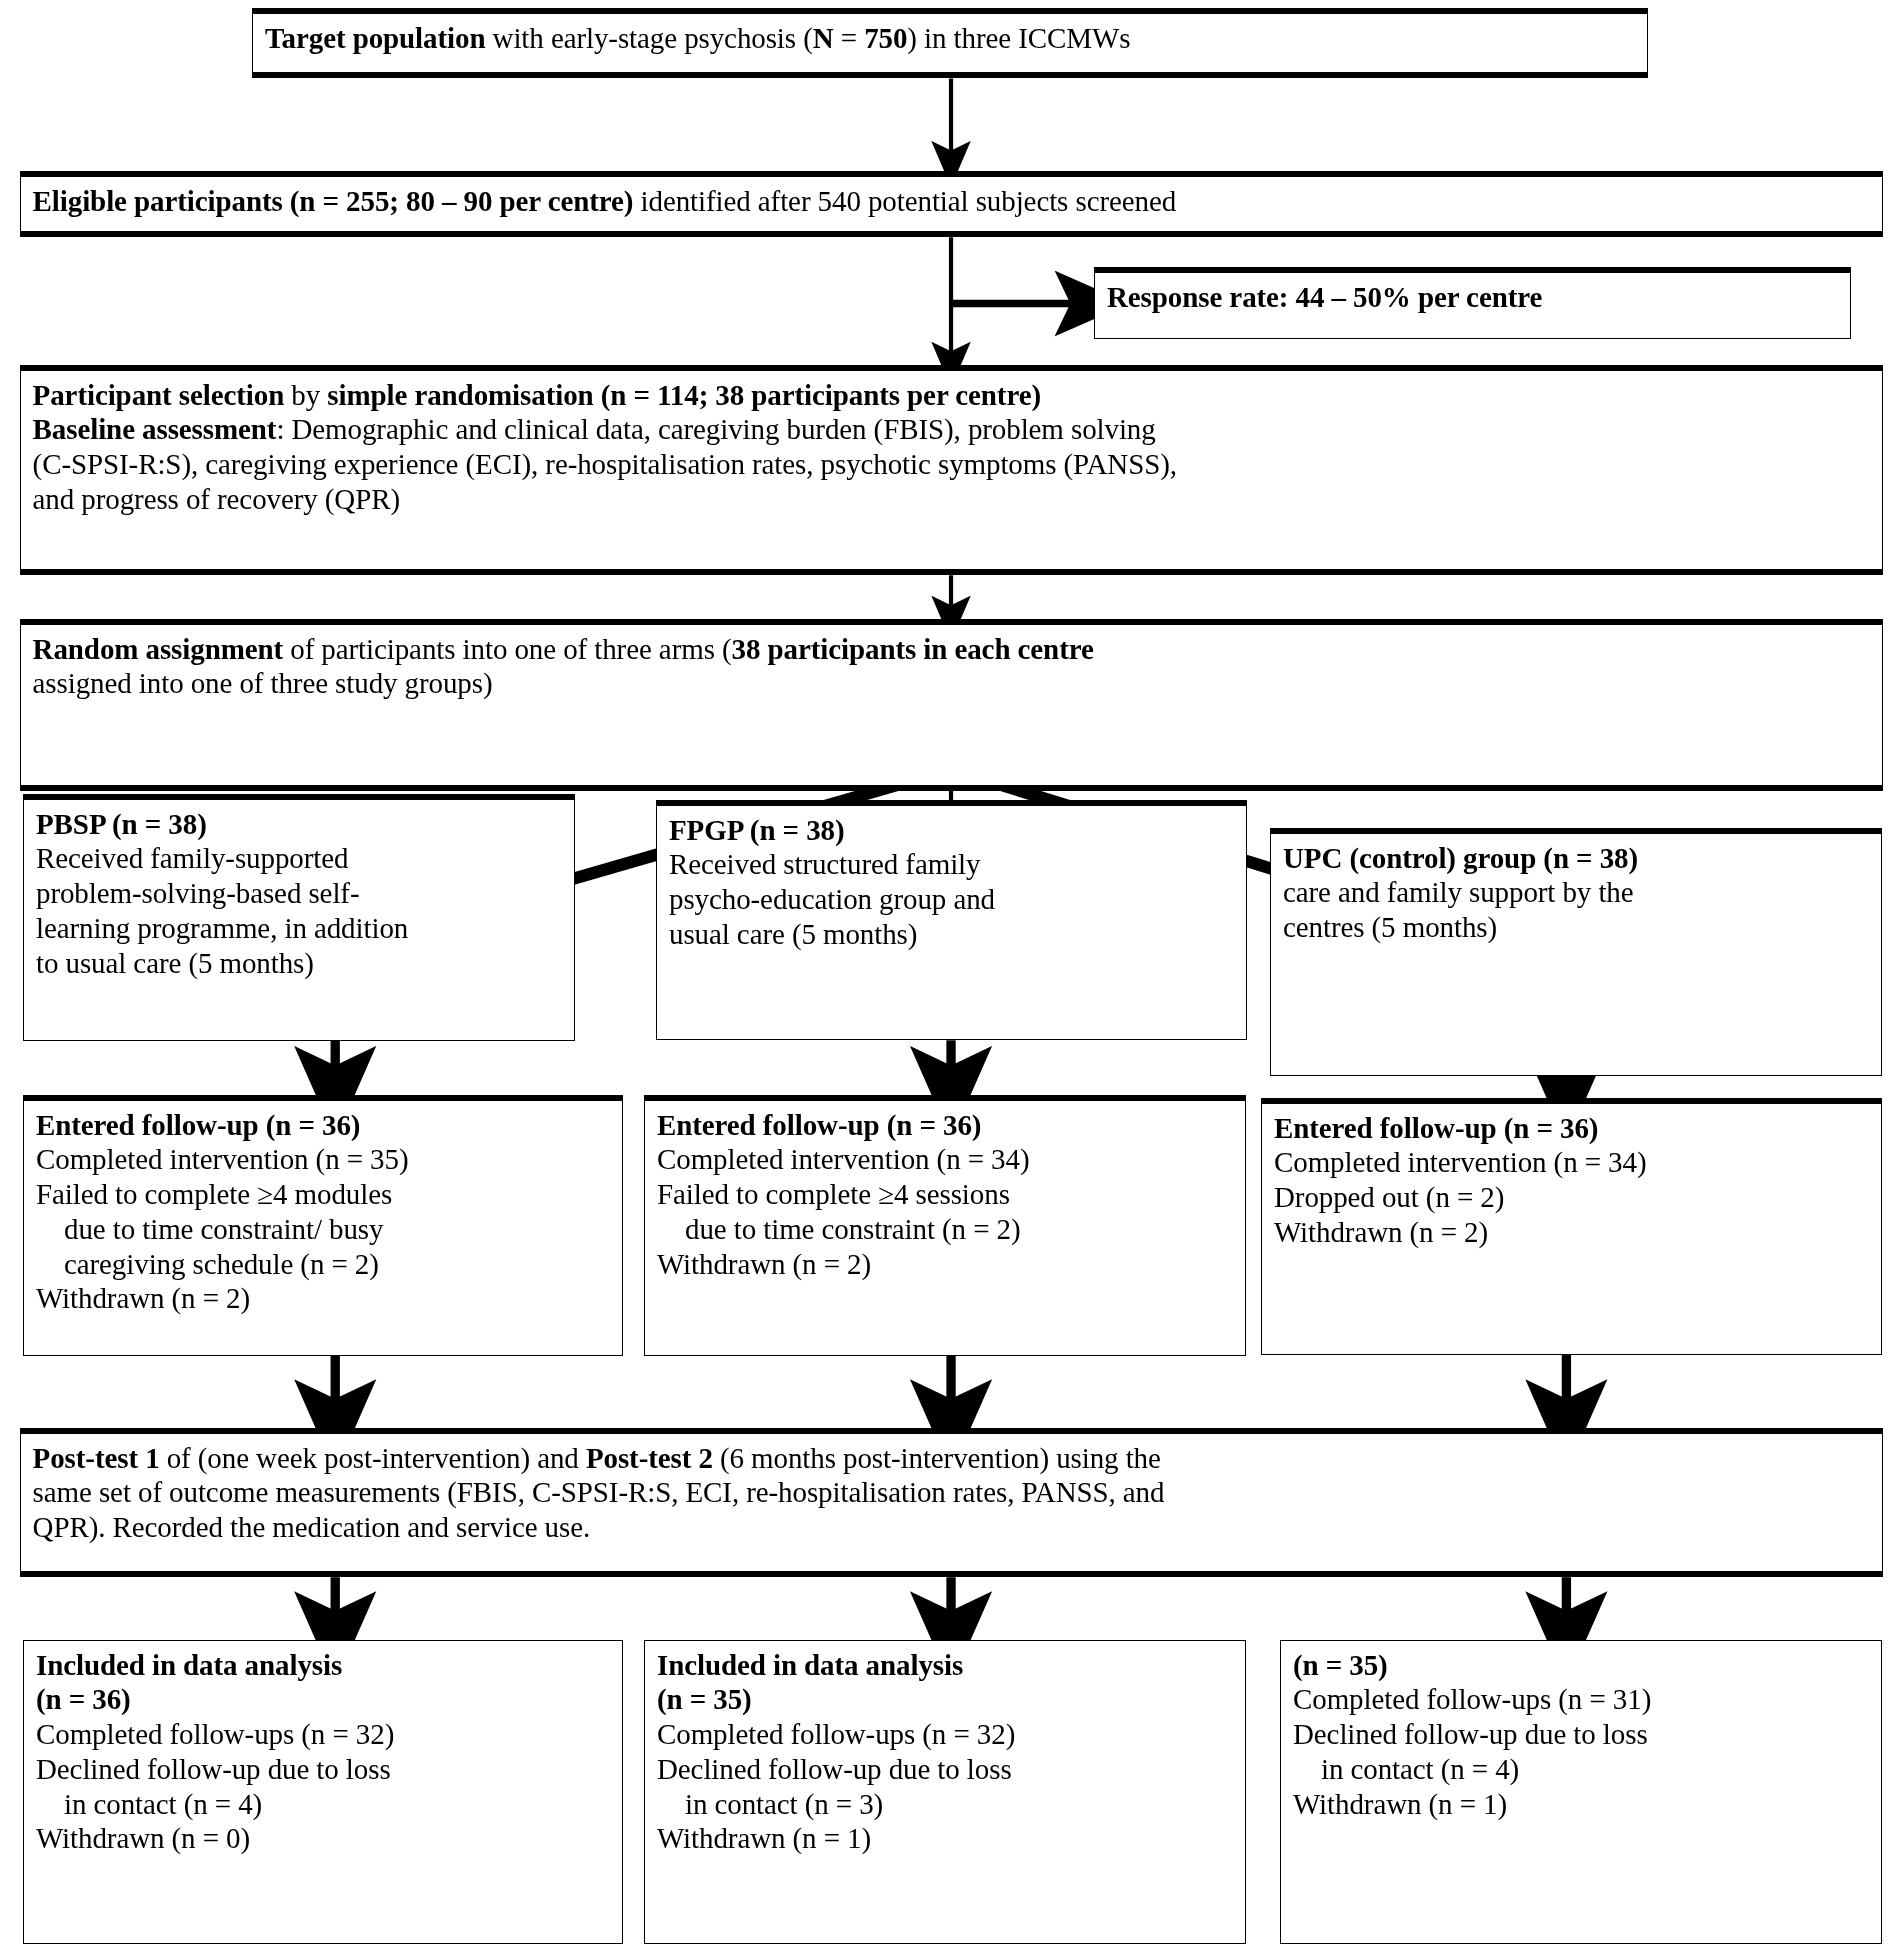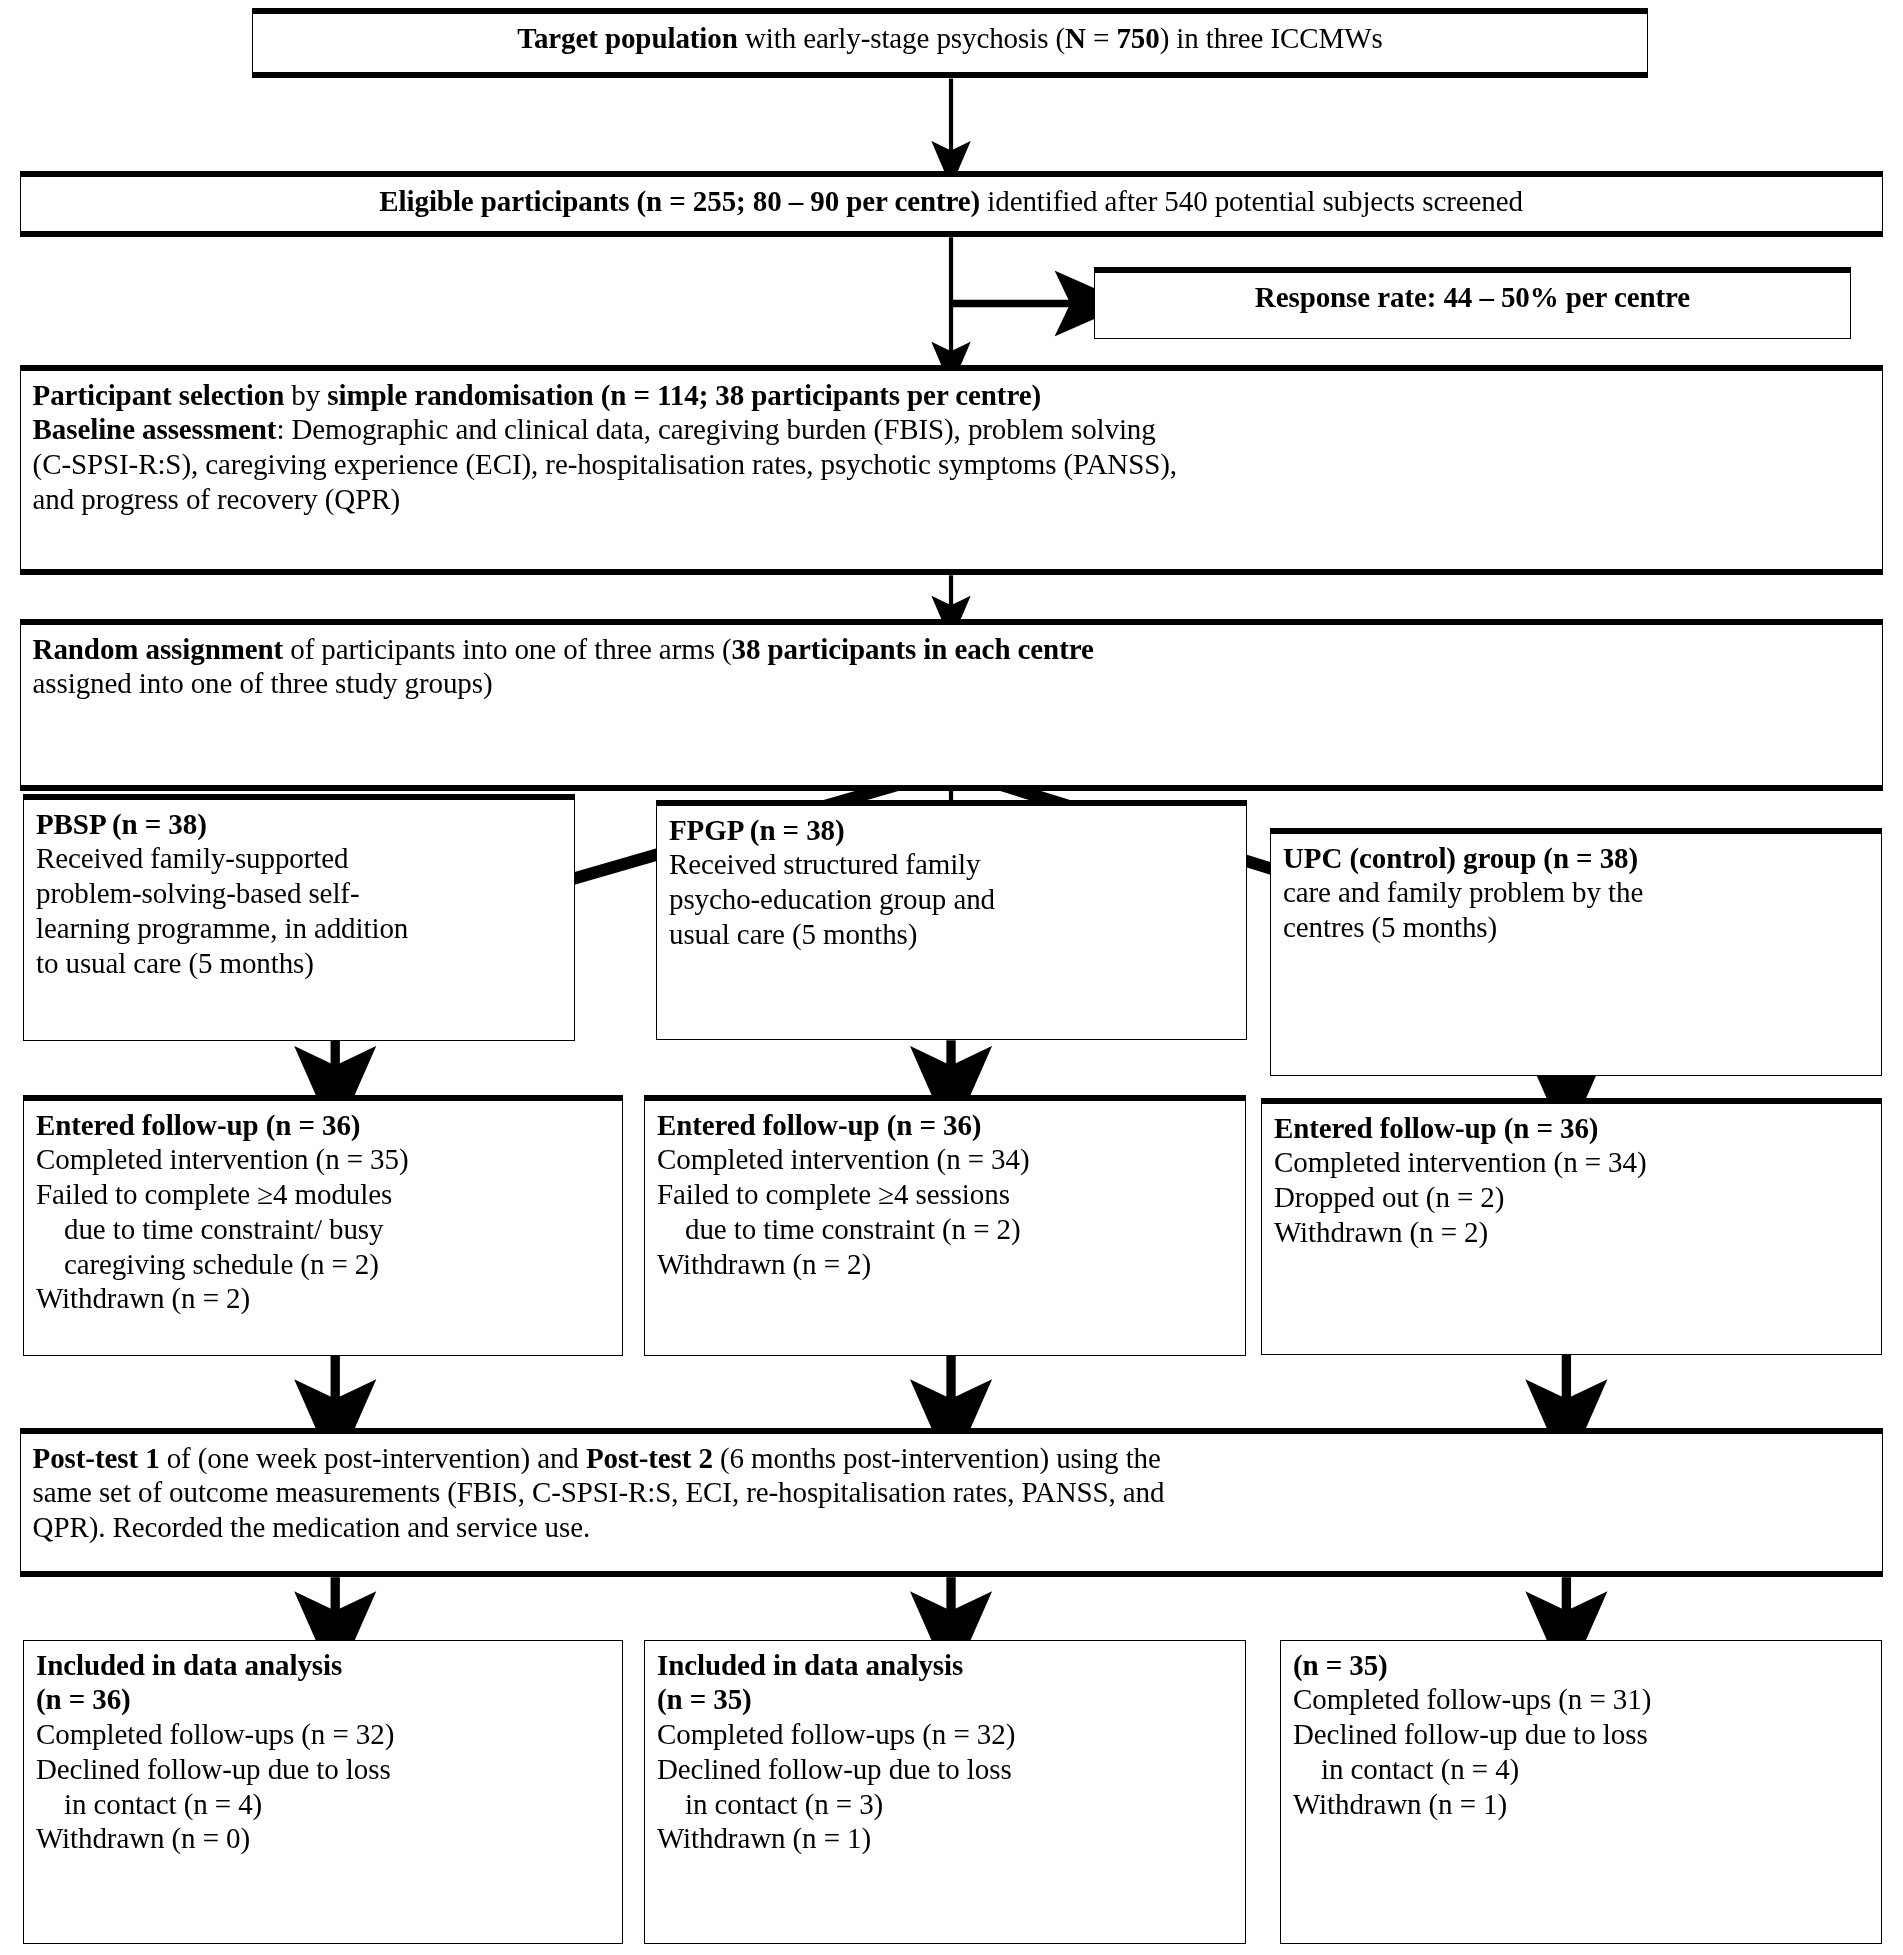--- a/index.html
+++ b/index.html
@@ -30,21 +30,20 @@
     border-bottom-width: 6.5px;
   }
   .box.heavy-top {
     border-top-width: 6.5px;
   }
   .txt {
     font-size: 29px;
     letter-spacing: -0.1px;
   }
   .txt.center {
-    text-align: center;
   }
   b, .b { font-weight: bold; }
   .line { display: block; white-space: pre-wrap; }
   .indent { padding-left: 28px; text-indent: 0; }
   svg.arrows {
     position: absolute;
     left: 0; top: 0;
     width: 1903px;
     height: 1955px;
     pointer-events: none;
@@ -139,21 +138,21 @@
         <span class="line"><span class="b">FPGP (n = 38)</span></span>
         <span class="line"><span>Received structured family</span></span>
         <span class="line"><span>psycho-education group and</span></span>
         <span class="line"><span>usual care (5 months)</span></span>
       </div>
   </div>
 
   <div class="box heavy-top" style="left:1270px; top:828px; width:612px; height:248px;">
     <div class="txt">
         <span class="line"><span class="b">UPC (control) group (n = 38)</span></span>
-        <span class="line"><span>care and family problem by the</span></span>
+        <span class="line"><span>care and family support by the</span></span>
         <span class="line"><span>centres (5 months)</span></span>
       </div>
   </div>
 
   <div class="box heavy-top" style="left:23px; top:1095px; width:600px; height:261px;">
     <div class="txt">
         <span class="line"><span class="b">Entered follow-up (n = 36)</span></span>
         <span class="line"><span>Completed intervention (n = 35)</span></span>
         <span class="line"><span>Failed to complete ≥4 modules</span></span>
         <span class="line indent"><span>due to time constraint/ busy</span></span>

